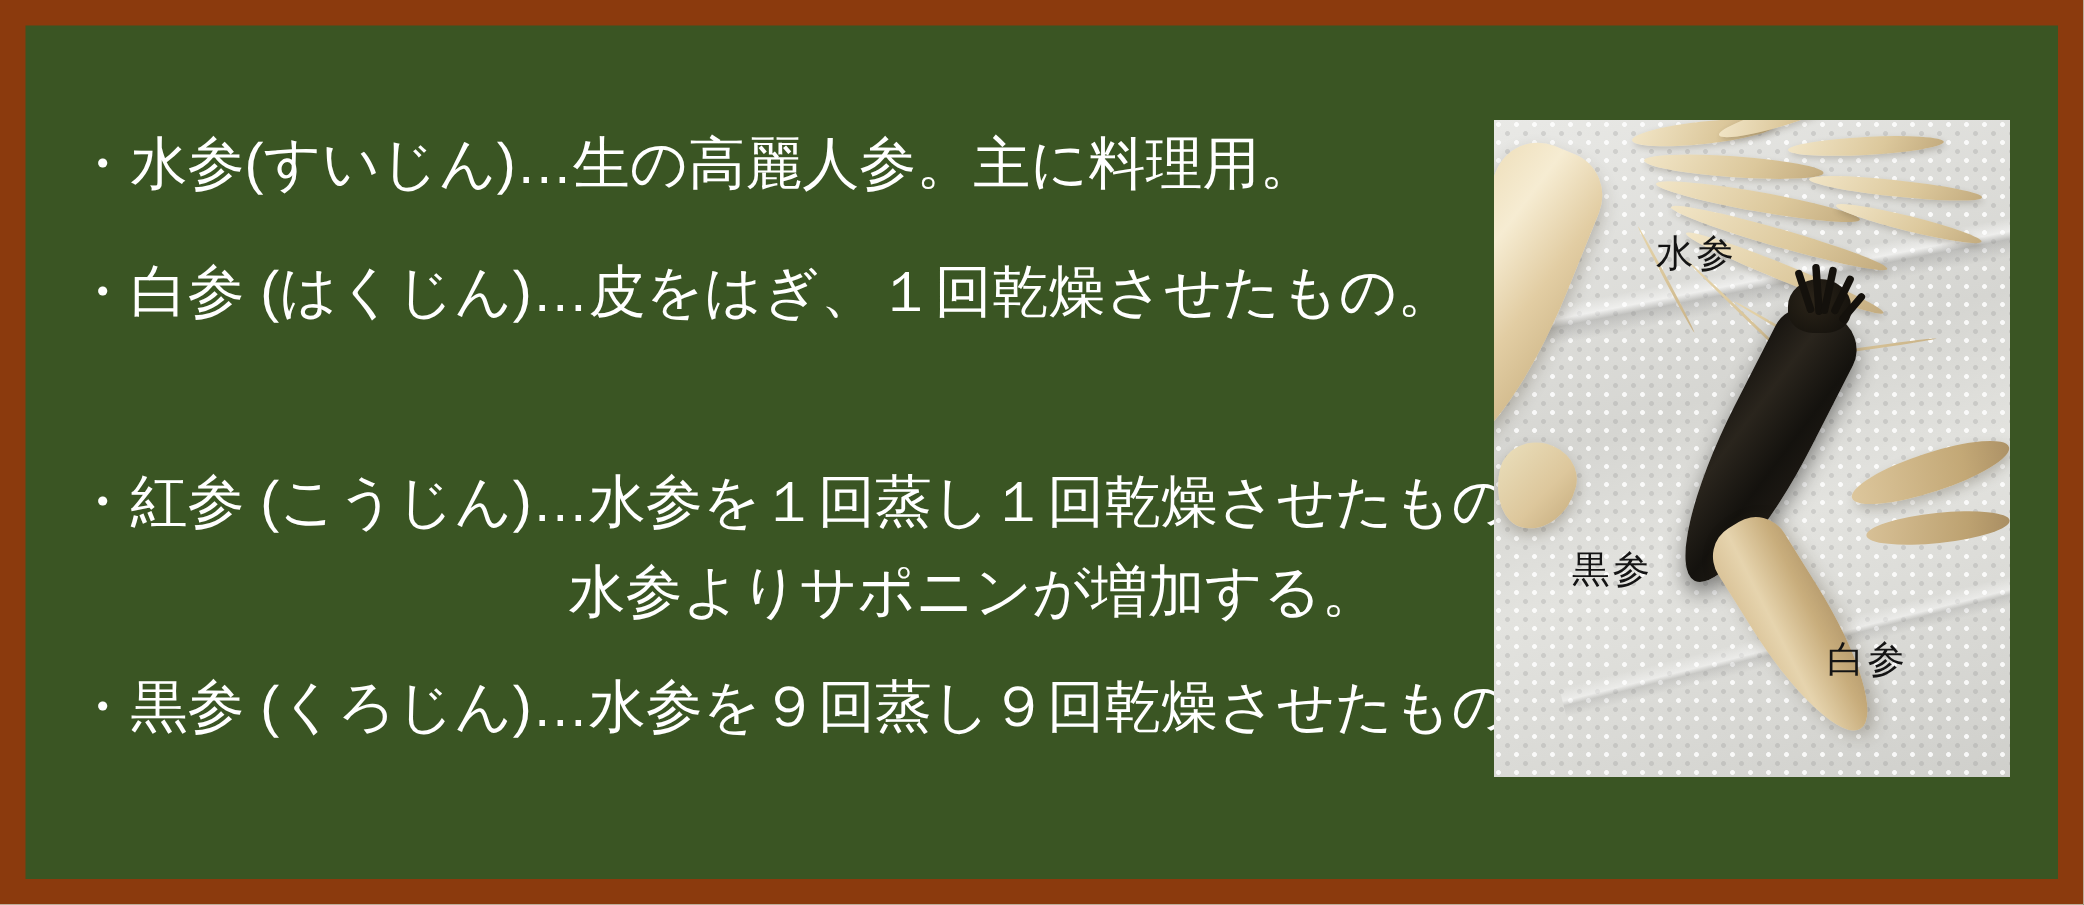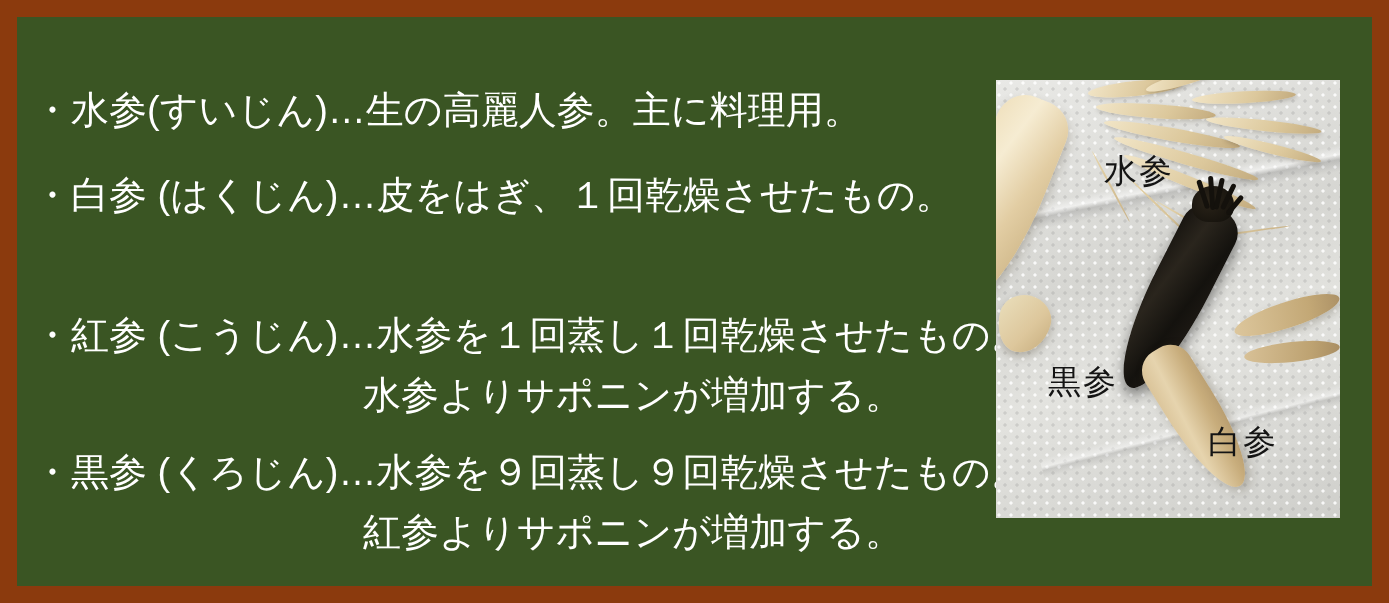--- a/index.html
+++ b/index.html
@@ -28,21 +28,21 @@
     width: 1355px;
     height: 569px;
     box-sizing: border-box;
     background: #3A5523;          
     overflow: hidden;
   }
 
   
   .text-column {
     position: absolute;
-    left: 16px;
+    left: 32px;
     top: 0px;
     width: 975px;
     height: 569px;
   }
 
   .bullet-block {
     position: absolute;
     left: 0;
     width: 975px;
     color: #FFFFFF;
@@ -215,29 +215,29 @@
     border-radius: 50%;
     background: linear-gradient(120deg, #f2e6c8, #dcc89c 60%, #c2aa7d);
     box-shadow: 1px 2px 4px rgba(60,50,30,0.22);
     transform-origin: 0 50%;
   }
 
   
   .photo-label {
     position: absolute;
     color: #141414;
-    font-size: 33px;
+    font-size: 25px;
     line-height: 1;
     letter-spacing: 2px;
     white-space: nowrap;
-    font-family: Liberation Mono, monospace;
+    font-family: Liberation Serif, serif;
   }
   .photo-label.lbl-fresh { left: 108px; top: 77px; }
   .photo-label.lbl-black { left: 52px;  top: 288px; }
-  .photo-label.lbl-white { left: 212px; top: 348px; }
+  .photo-label.lbl-white { left: 222px; top: 348px; }
 </style>
 </head>
 <body>
 
 <div class="slide">
   <div class="slide-inner">
 
     <div class="text-column">
 
       <div class="bullet-block b1">
@@ -248,21 +248,20 @@
         <span class="line-main">・白参 (はくじん)…皮をはぎ、１回乾燥させたもの。</span>
       </div>
 
       <div class="bullet-block b3">
         <span class="line-main">・紅参 (こうじん)…水参を１回蒸し１回乾燥させたもの。</span>
         <span class="line-cont">水参よりサポニンが増加する。</span>
       </div>
 
       <div class="bullet-block b4">
         <span class="line-main">・黒参 (くろじん)…水参を９回蒸し９回乾燥させたもの。</span>
-        <span class="line-cont">紅参よりサポニンが増加する。</span>
       </div>
 
     </div>
 
     <div class="photo-frame">
       <div class="photo">
 
         <div class="towel-seam"></div>
         <div class="towel-seam2"></div>
 

